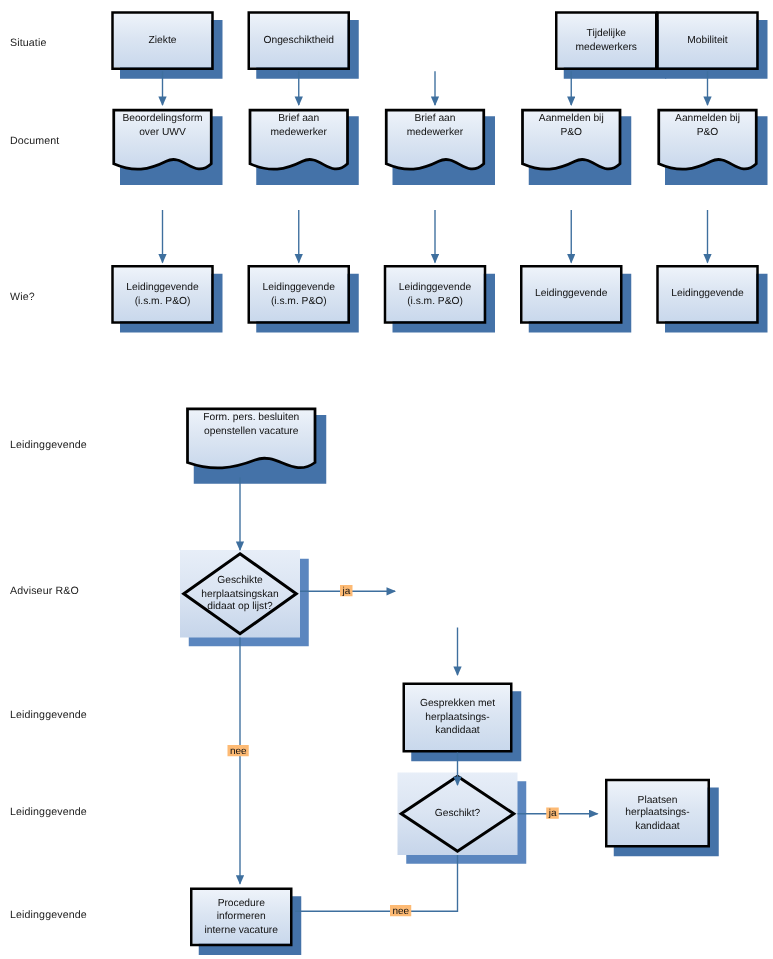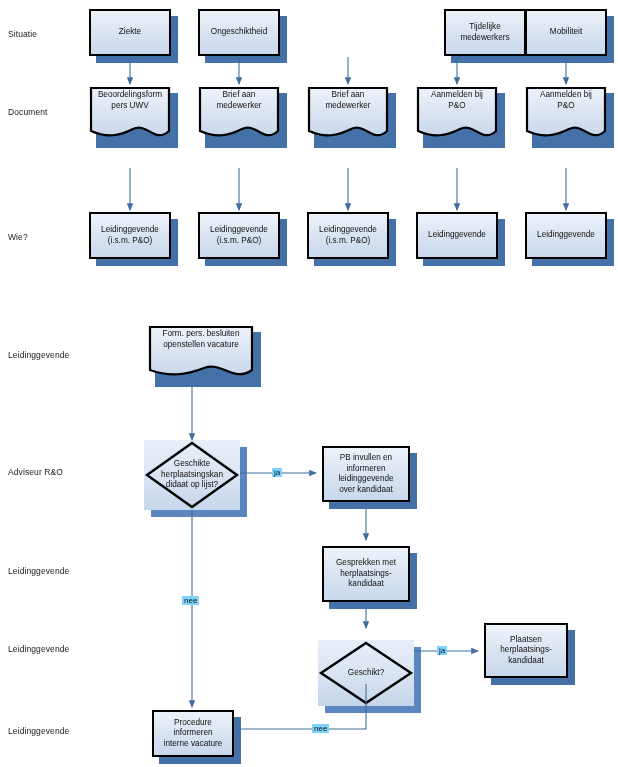--- a/index.html
+++ b/index.html
@@ -76,21 +76,21 @@
     position:absolute;left:0;top:50%;transform:translateY(-50%);
     width:100%;text-align:center;
     font-size:8.2px;line-height:10.5px;white-space:pre-line;z-index:3;color:#111;
   }
 
   
   .conn{position:absolute;left:0;top:0;width:618px;height:767px;z-index:5;pointer-events:none;}
   .edge-label{
     position:absolute;
     font-size:8px;
-    background:#7dd3fc;
+    background:#fdba74;
     padding:0 2px;
     line-height:9px;
     z-index:6;
     color:#111;
   }
 </style>
 </head>
 <body>
 
 <div id="canvas">
@@ -169,21 +169,21 @@
             <linearGradient id="dg1" x1="0" y1="0" x2="0" y2="1">
           <stop offset="0" stop-color="#eef3fa"></stop>
               <stop offset="0.5" stop-color="#dbe5f2"></stop>
               <stop offset="1" stop-color="#c9d8ec"></stop>
         </linearGradient>
           </defs>
         <path d="M2,2 L80,2 L80,45 C66,58 58,36 44,43 C30,50 18,52 2,45 Z" fill="url(#dg1)" stroke="#000" stroke-width="2.2" vector-effect="non-scaling-stroke"></path>
       </svg>
     </div>
     <div class="doc-text">Beoordelingsform
-pers UWV</div>
+over UWV</div>
   </div>
   <div class="node" style="left:198px;top:86px;width:82px;height:55px;">
     <div class="shadow"></div>
     <div class="docshape">
       <svg viewBox="0 0 82 55" preserveAspectRatio="none">
         <path d="M2,2 L80,2 L80,45 C66,58 58,36 44,43 C30,50 18,52 2,45 Z" fill="url(#dg1)" stroke="#000" stroke-width="2.2" vector-effect="non-scaling-stroke"></path>
       </svg>
     </div>
     <div class="doc-text">Brief aan
 medewerker</div>
@@ -276,40 +276,31 @@
     <div class="shadow"></div>
     <div class="docshape">
       <svg viewBox="0 0 106 55" preserveAspectRatio="none">
         <path d="M2,2 L104,2 L104,45 C86,58 74,36 56,43 C38,50 22,52 2,45 Z" fill="url(#dg1)" stroke="#000" stroke-width="2.2" vector-effect="non-scaling-stroke"></path>
       </svg>
     </div>
     <div class="doc-text">Form. pers. besluiten
 openstellen vacature</div>
   </div>
 
-  <div class="node" style="left:322px;top:446px;width:88px;height:56px;">
-    <div class="shadow"></div>
-    <div class="box">
-      <span class="box-text">PB invullen en
-informeren
-leidinggevende
-over kandidaat</span>
-    </div>
-  </div>
 
   <div class="node" style="left:322px;top:546px;width:88px;height:56px;border-radius:15px;">
     <div class="shadow"></div>
     <div class="box">
       <span class="box-text">Gesprekken met
 herplaatsings-
 kandidaat</span>
     </div>
   </div>
 
-  <div class="node" style="left:318px;top:618px;width:96px;height:66px;margin-top:22px;">
+  <div class="node" style="left:318px;top:618px;width:96px;height:66px;">
     <div class="shadow soft"></div>
     <div class="decision">
       <div class="dec-plate"></div>
       <svg viewBox="0 0 96 66" preserveAspectRatio="none">
         <polygon points="48,3 93,33 48,63 3,33" fill="none" stroke="#000" stroke-width="2.4" vector-effect="non-scaling-stroke"></polygon>
       </svg>
       <div class="dec-text">Geschikt?</div>
     </div>
   </div>
 

